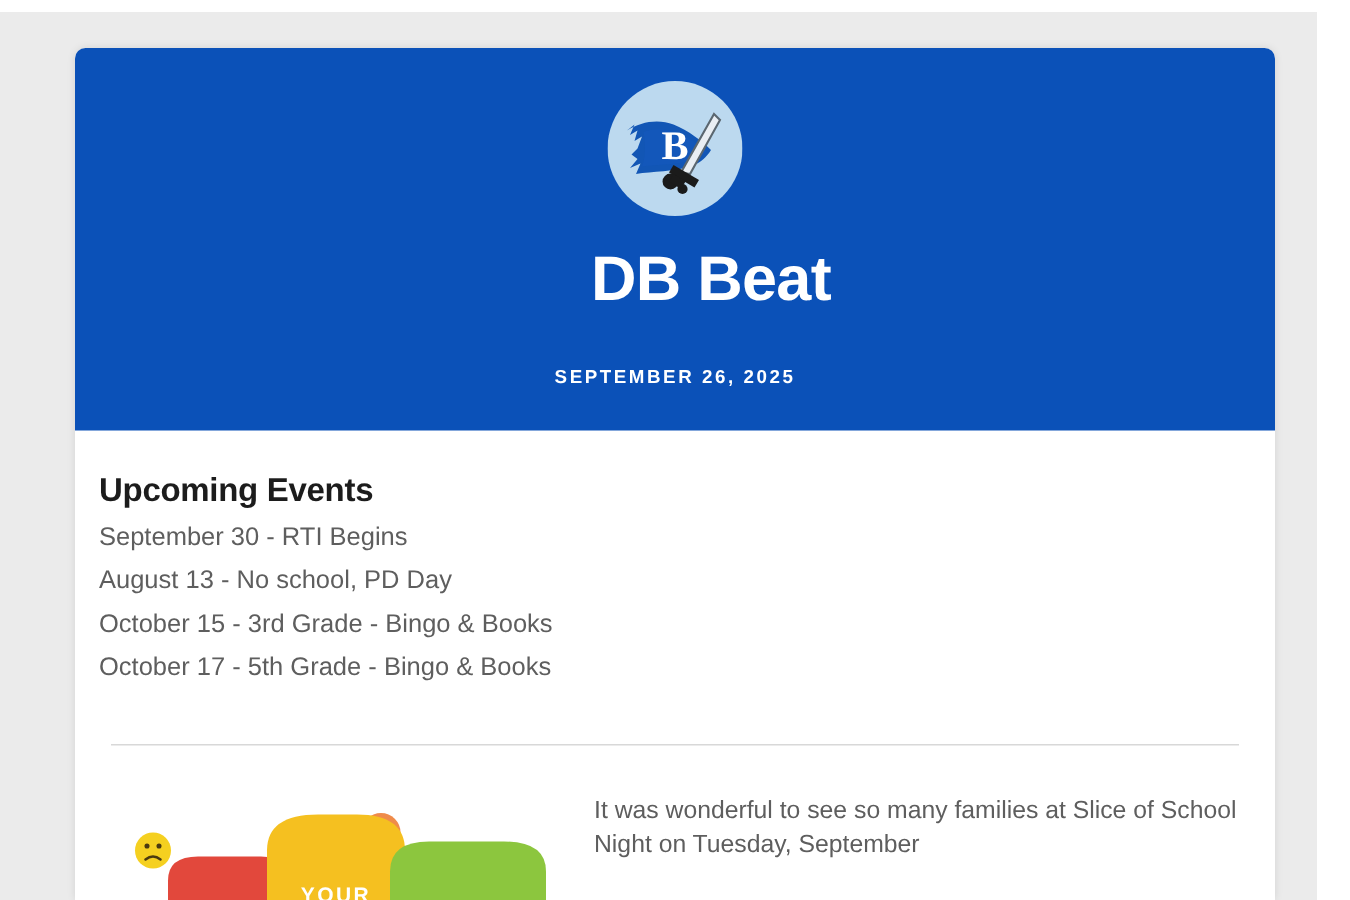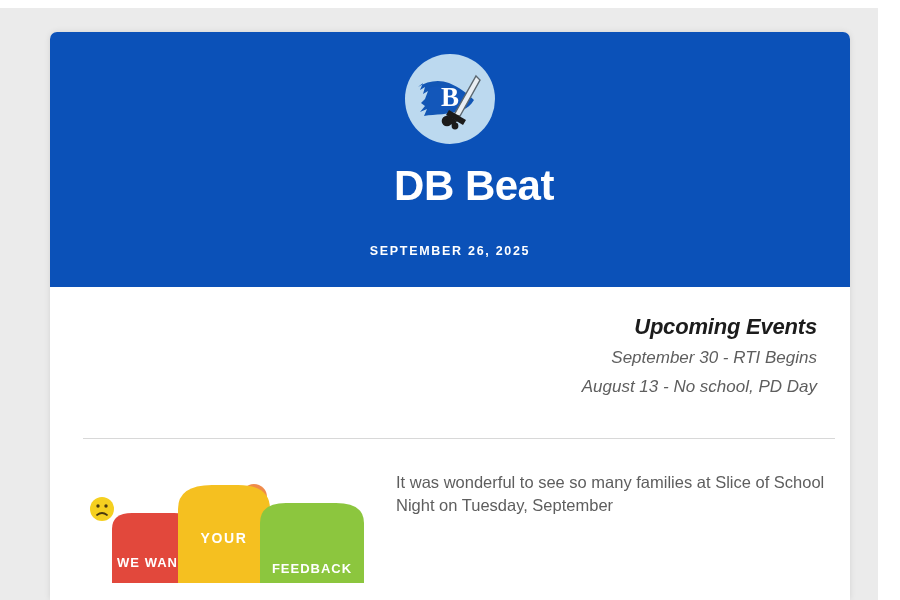--- a/index.html
+++ b/index.html
@@ -73,23 +73,22 @@
     margin-top: 36px;
     color: #ffffff;
     font-size: 12.5px;
     font-weight: bold;
     letter-spacing: 1.7px;
     text-transform: uppercase;
   }
 
   
   #body-area {
-    padding: 0 33px;
-    text-align: right;
-    font-style: italic;
+    padding: 0 16px;
+    text-align: left;
   }
 
   #events-heading {
     margin-top: 27px;
     color: #1c1c1c;
     font-size: 22px;
     font-weight: bold;
     letter-spacing: -0.2px;
   }
 
@@ -190,20 +189,22 @@
 
       <div id="masthead-date">SEPTEMBER 26, 2025</div>
     </div>
 
     <div id="body-area">
 
       <div id="events-heading">Upcoming Events</div>
 
       <div class="event-line">September 30 - RTI Begins</div>
       <div class="event-line">August 13 - No school, PD Day</div>
+      <div class="event-line">October 15 - 3rd Grade - Bingo &amp; Books</div>
+      <div class="event-line">October 17 - 5th Grade - Bingo &amp; Books</div>
 
       <div id="divider"></div>
     </div>
 
     <div id="story">
 
       <div id="story-figure">
         <svg width="300" height="120" viewBox="0 0 300 120" xmlns="http://www.w3.org/2000/svg">
 
           <circle cx="28" cy="38" r="12" fill="#f5d020"></circle>

